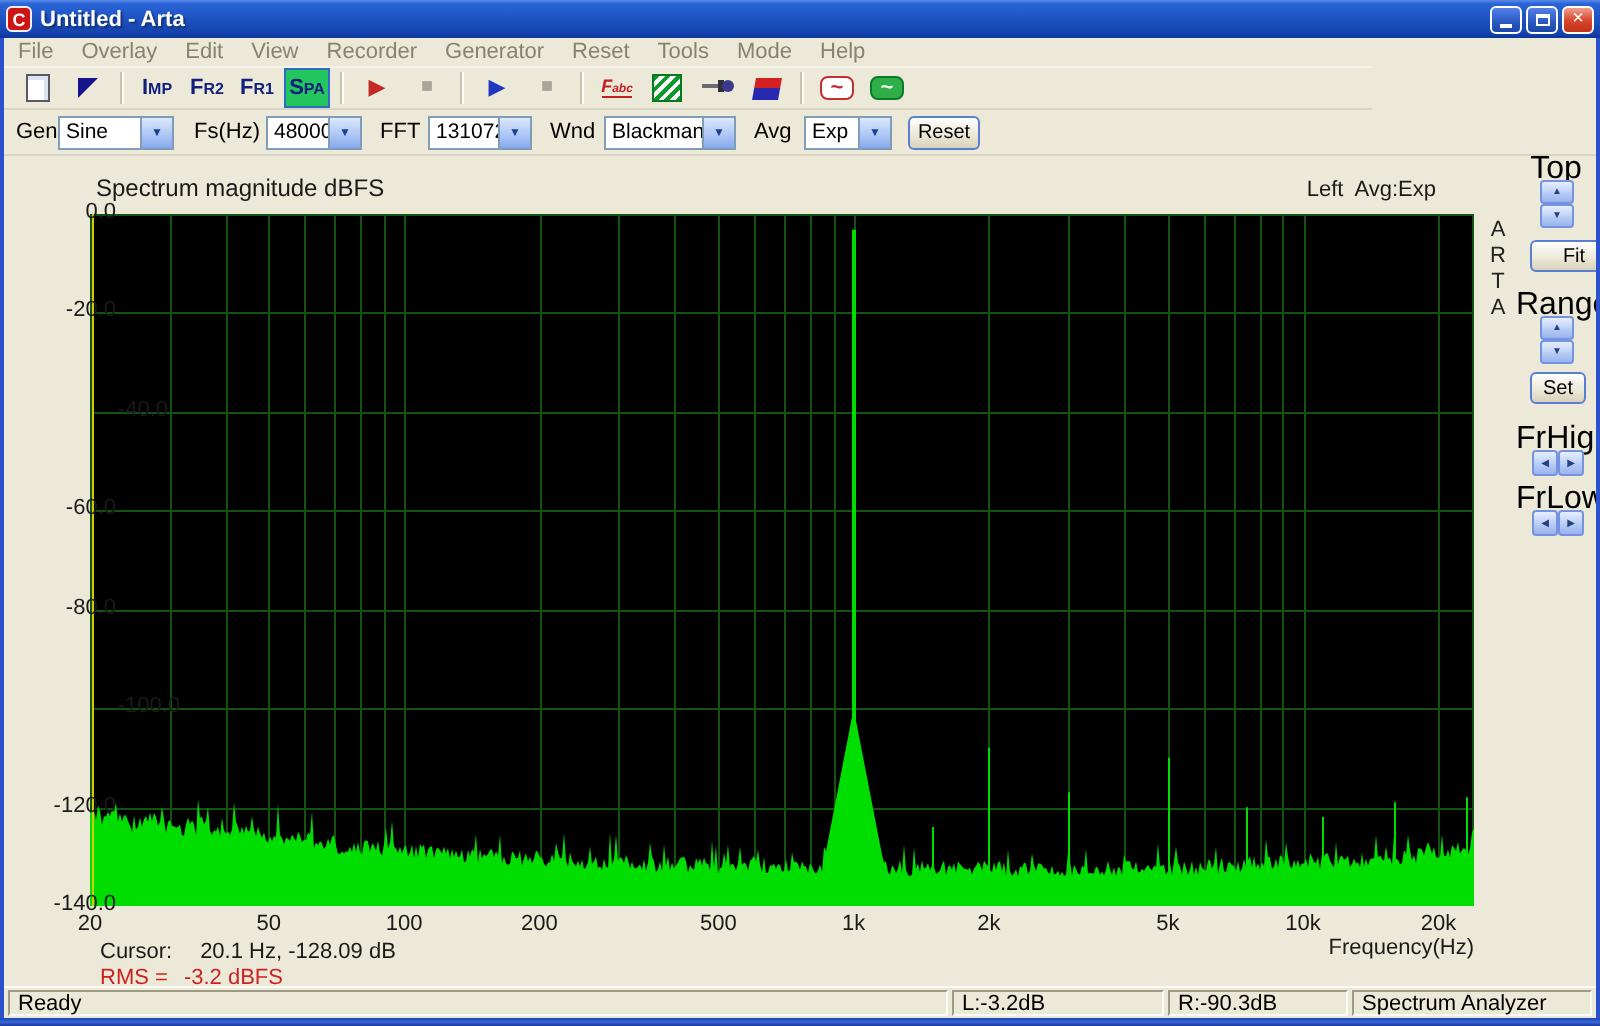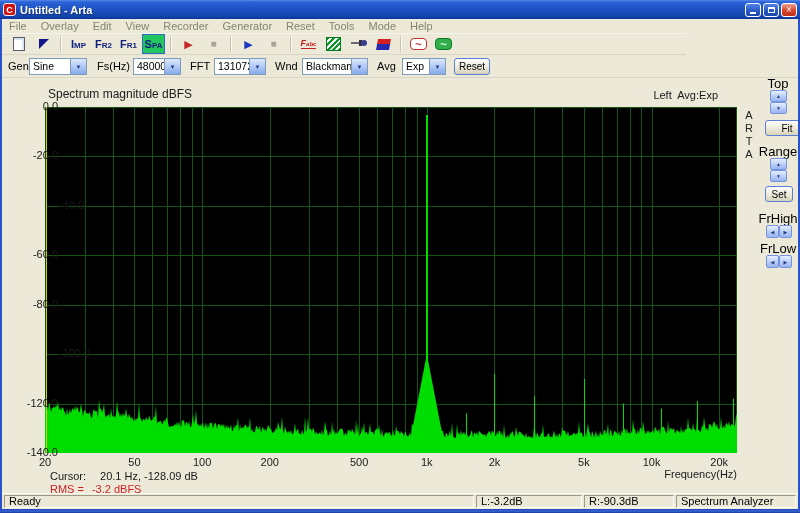--- a/index.html
+++ b/index.html
@@ -66,32 +66,32 @@
   #spec-svg{position:absolute;left:45px;top:107px;background:#000;}
   #brand{position:absolute;left:743px;top:109px;width:12px;line-height:13px;text-align:center;color:#222;font-size:11px;}
   .xtick{position:absolute;top:456px;width:40px;text-align:center;color:#1a1a1a;}
   .ytick{position:absolute;left:0;width:58px;text-align:right;color:#1a1a1a;}
   #x-axis-label{position:absolute;left:600px;top:468px;width:137px;text-align:right;color:#1a1a1a;}
   #cursor-line-text{position:absolute;left:50px;top:470px;color:#1a1a1a;}
   #cursor-line-text .val{margin-left:14px;}
   #rms-line-text{position:absolute;left:50px;top:483px;}
   #rms-line-text .val{margin-left:8px;}
   
-  .rp-label{position:absolute;left:758px;width:40px;text-align:center;color:#000;font-size:13px;}
+  .rp-label{position:absolute;left:758px;width:40px;text-align:center;color:#000;font-size:16px;}
   .vspin{position:absolute;left:770px;width:17px;height:24px;}
   .vspin .half,.hspin .half{box-sizing:border-box;border:1px solid #7493e0;border-radius:2px;
     background:linear-gradient(#e8effd,#b4caf6 60%,#9ab4ee);display:flex;align-items:center;justify-content:center;
     font-size:5px;color:#27407e;}
   .vspin .half{width:17px;height:12px;}
   .hspin{position:absolute;left:766px;width:26px;height:13px;display:flex;}
   .hspin .half{width:13px;height:13px;}
   
   #statusbar{position:absolute;left:2px;top:493px;width:796px;height:16px;background:#ece9d8;
     border-top:1px solid #fbfaf4;display:flex;align-items:stretch;padding:1px 2px;box-sizing:border-box;gap:2px;}
-  .sb-panel{border:1px solid;border-color:#9e9b84 #fdfcf6 #fdfcf6 #9e9b84;padding:0 4px;display:flex;align-items:flex-end;}
+  .sb-panel{border:1px solid;border-color:#9e9b84 #fdfcf6 #fdfcf6 #9e9b84;padding:0 4px;display:flex;align-items:center;}
   #sb-ready{flex:1;}
   #sb-left{width:96px;}
   #sb-right{width:80px;}
   #sb-mode{width:110px;}
 </style>
 </head>
 <body>
 
 <div id="app">
 

